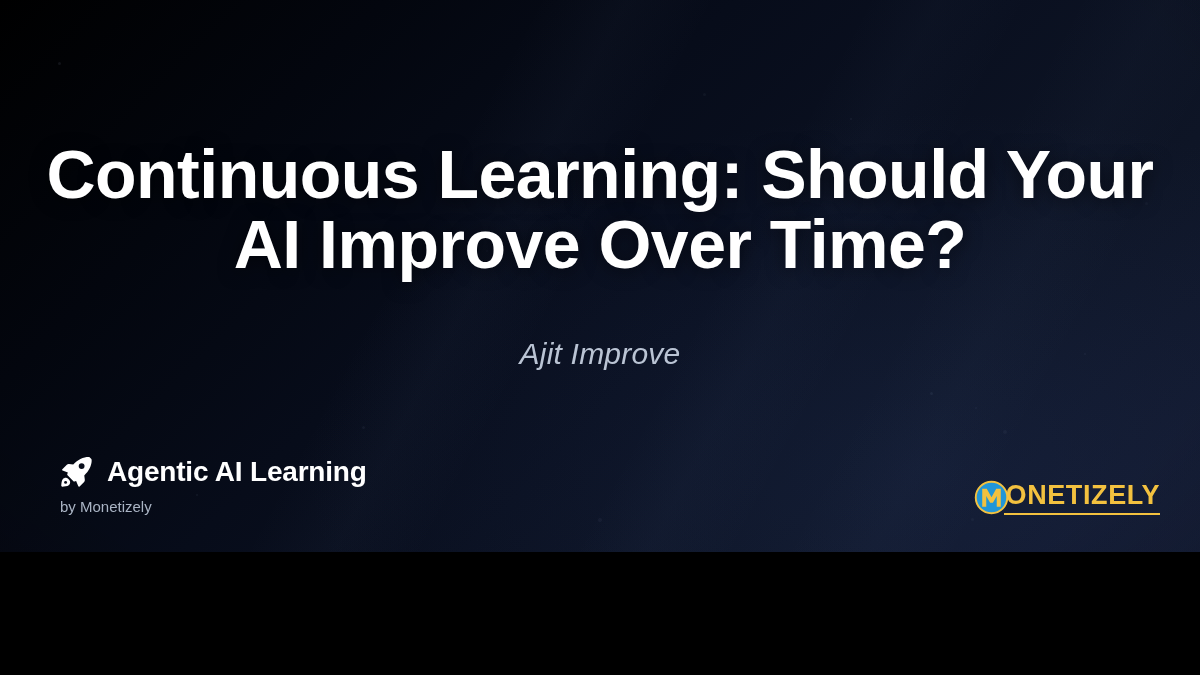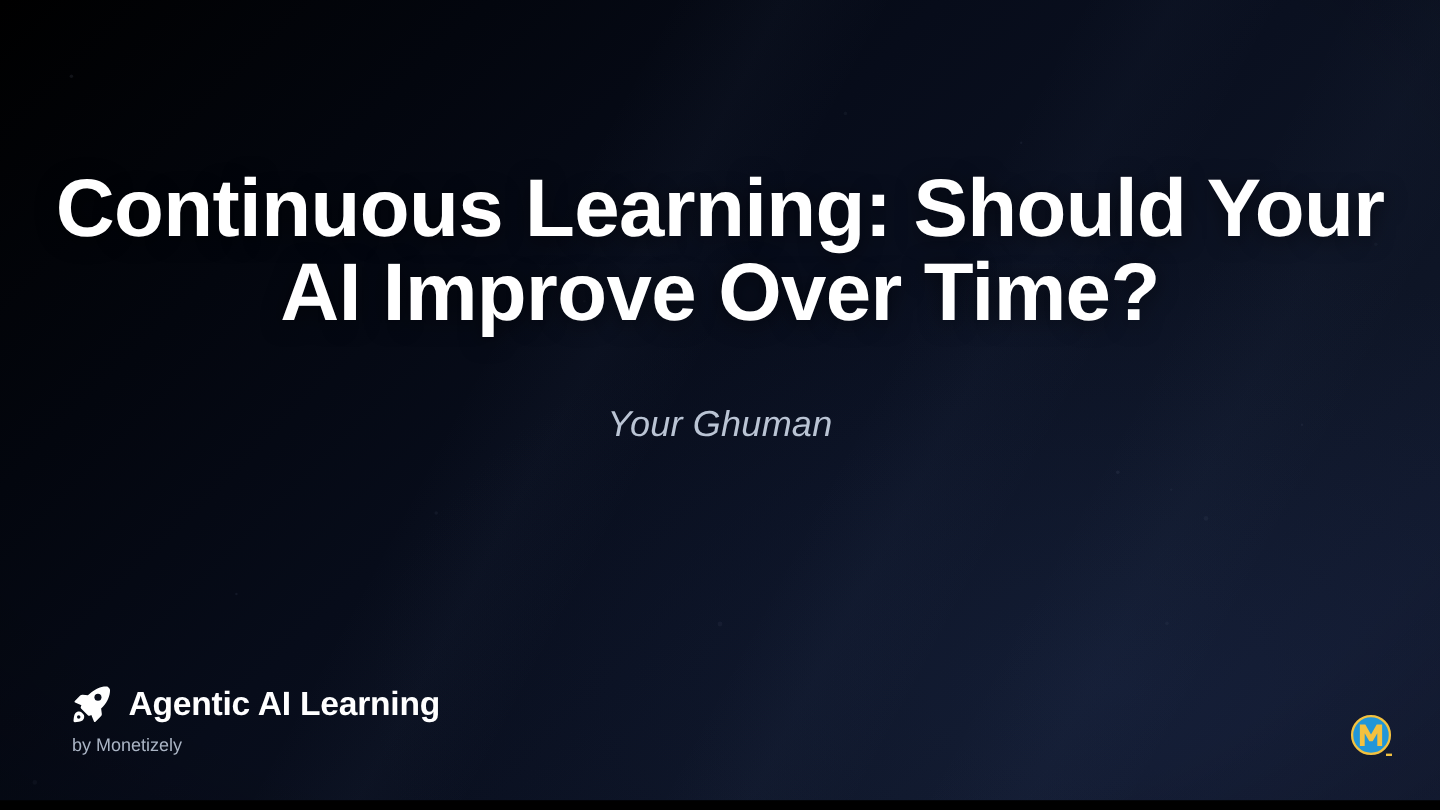--- a/index.html
+++ b/index.html
@@ -7,21 +7,21 @@
     padding: 0;
     background: #000;
   }
   body {
     font-family: "Liberation Sans", sans-serif;
   }
 
   .slide {
     position: relative;
     width: 1200px;
-    height: 667px;
+    height: 552px;
     overflow: hidden;
     background:
       linear-gradient(135deg,
         #000000 0%,
         #03060e 22%,
         #070c1a 42%,
         #0a1020 58%,
         #0e1526 76%,
         #131a30 100%);
   }
@@ -190,21 +190,21 @@
     <span style="left:971px; top:518px; width:3px; height:3px; opacity:.26;"></span>
     <span style="left:1084px;top:353px; width:2px; height:2px; opacity:.35;"></span>
     <span style="left:1145px;top:202px; width:3px; height:3px; opacity:.24;"></span>
     <span style="left:486px; top:250px; width:2px; height:2px; opacity:.22;"></span>
   </div>
 
   <div class="vignette"></div>
 
   <div class="content">
     <h1 class="title">Continuous Learning: Should Your AI Improve Over Time?</h1>
-    <p class="subtitle">Your Ghuman</p>
+    <p class="subtitle">Ajit Improve</p>
   </div>
 
   <div class="brand">
     <div class="brand-row">
       <svg class="rocket-icon" viewBox="0 0 64 64" aria-hidden="true">
         <g fill="#ffffff">
           <path d="M56.6 6.0c-1.0-1.0-8.6-1.1-16.8 3.0c-5.0 2.5-9.3 6.0-12.7 9.6l-7.6-1.0c-1.4-.2-2.8.3-3.8 1.3l-8.0 8.0c-.7.7-.5 1.9.4 2.3l9.4 3.9c-.5 1.2-.8 2.1-1.0 2.6c-.3.8-.1 1.6.5 2.2l10.4 10.4c.6.6 1.4.8 2.2.5c.5-.2 1.4-.5 2.6-1.0l3.9 9.4c.4.9 1.6 1.1 2.3.4l8.0-8.0c1.0-1.0 1.5-2.4 1.3-3.8l-1.0-7.6c3.6-3.4 7.1-7.7 9.6-12.7c4.1-8.2 4.0-15.8 3.0-16.8z"></path>
         </g>
         <circle cx="42" cy="21.5" r="5.2" fill="#0a0f1c"></circle>
         <path d="M18.0 44.0c-2.6-2.6-7.4-1.8-9.6 1.0c-2.0 2.6-2.4 8.0-2.6 11.2c-.1 1.2.9 2.2 2.1 2.1c3.2-.2 8.6-.6 11.2-2.6c2.8-2.2 3.6-7.0 1.0-9.6z" fill="#ffffff"></path>
@@ -215,16 +215,17 @@
     <div class="brand-sub">by Monetizely</div>
   </div>
 
   <div class="logo">
     <div class="logo-inner">
       <div class="logo-underline"></div>
       <svg class="logo-mark" viewBox="0 0 40 40" aria-hidden="true">
         <circle cx="20" cy="20" r="18" fill="#2196d8" stroke="#f3c13f" stroke-width="2.2"></circle>
         <path d="M9.4 30.5 L9.4 10.0 L14.6 10.0 L20.0 19.6 L25.4 10.0 L30.6 10.0 L30.6 30.5 L26.0 30.5 L26.0 18.3 L21.6 26.0 L18.4 26.0 L14.0 18.3 L14.0 30.5 Z" fill="#f3c13f"></path>
       </svg>
+      <span class="logo-word">ONETIZELY</span>
     </div>
   </div>
 
 </div>
 
 </body></html>

